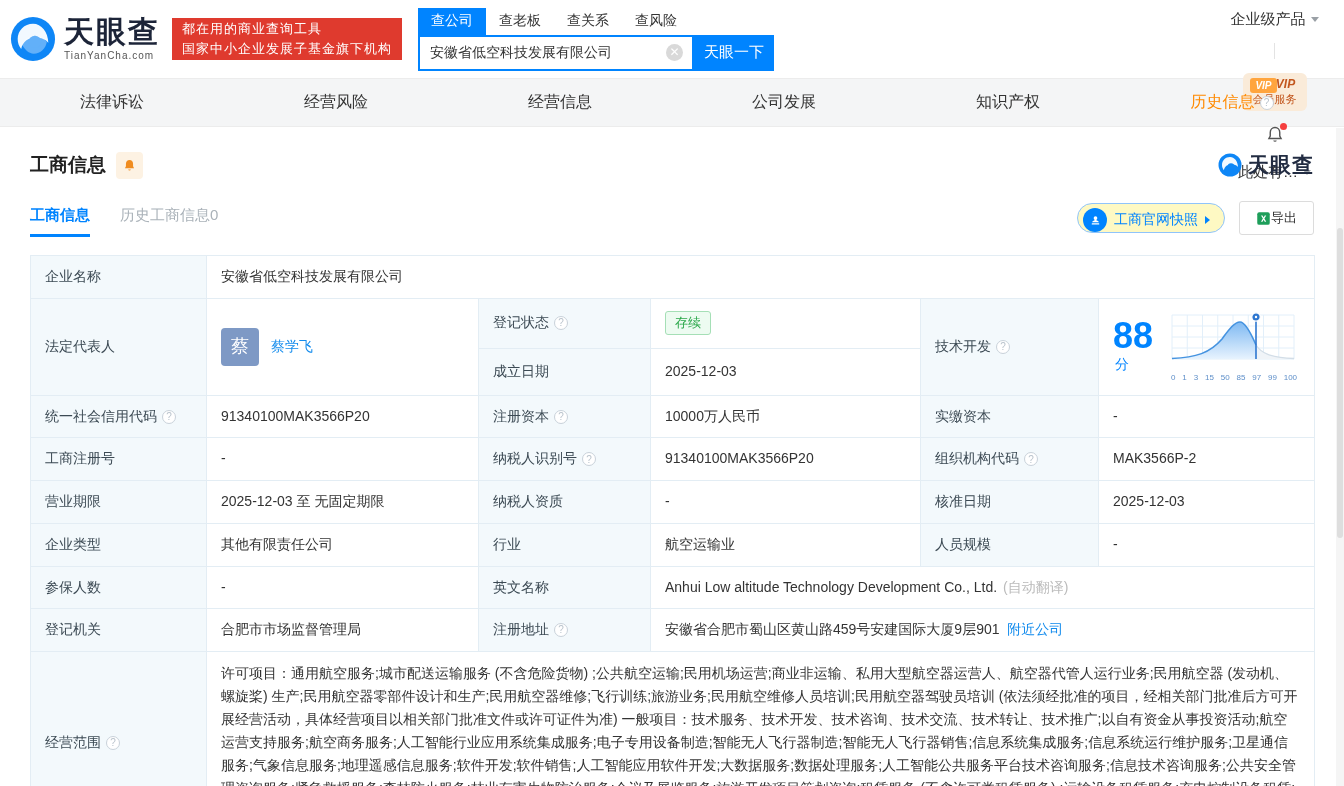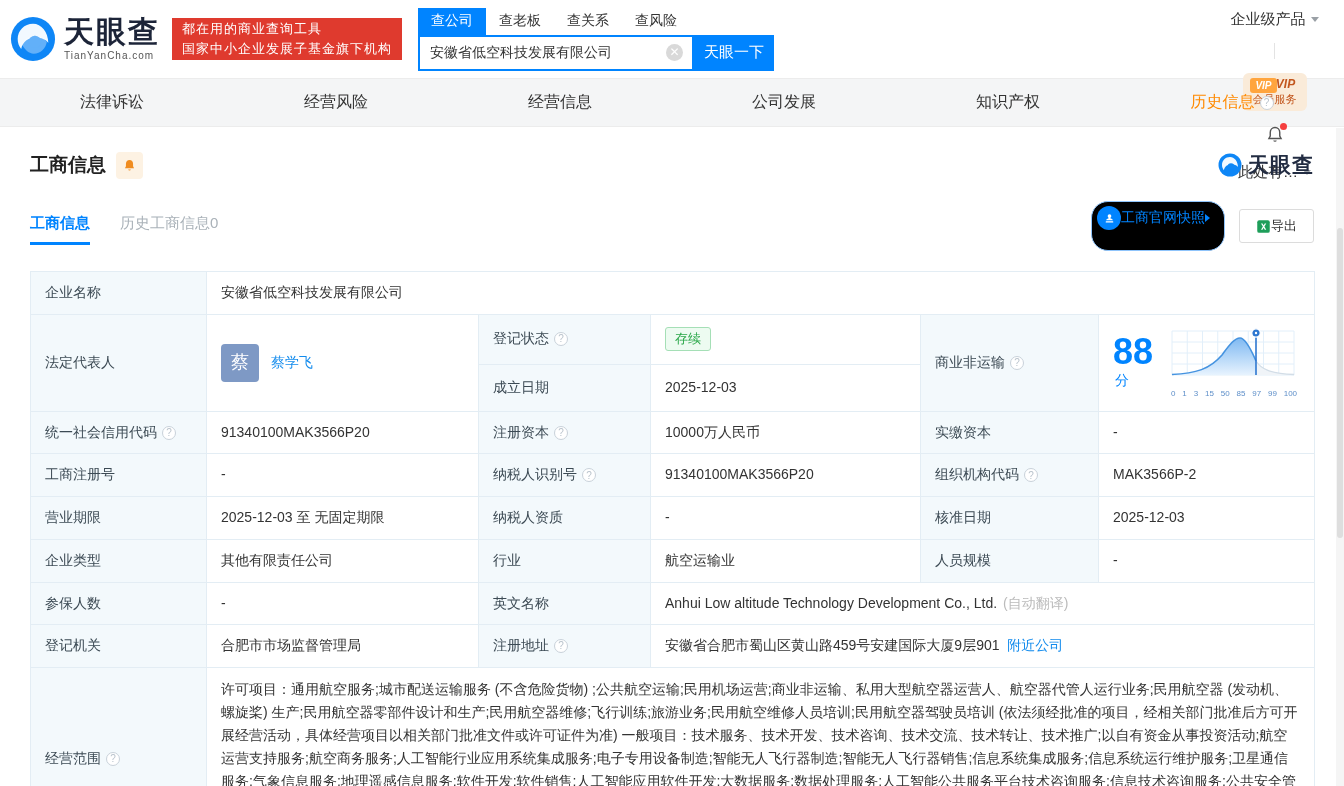--- a/index.html
+++ b/index.html
@@ -65,22 +65,22 @@
   .bell-chip { margin-left:10px; width:27px; height:27px; background:#FDF2E3; border-radius:4px;
     display:flex; align-items:center; justify-content:center; cursor:pointer; }
   .mini-logo { margin-left:auto; display:flex; align-items:center; gap:6px; }
   .mini-logo .t { font-size:21px; font-weight:bold; color:#222c42; letter-spacing:1px; }
 
   .subtab-row { display:flex; align-items:center; margin-top:22px; }
   .subtab { font-size:15px; margin-right:30px; padding-bottom:9px; color:#AAB2B9; cursor:pointer;
     border-bottom:3px solid transparent; }
   .subtab.active { color:#0084FF; font-weight:bold; border-bottom-color:#0084FF; }
   .subtab-actions { margin-left:auto; display:flex; align-items:center; gap:14px; padding-bottom:6px; }
-  .snapshot-btn { display:flex; align-items:center; border:1px solid #8FC4FB; color:#0084FF;
-    border-radius:17px; padding:4px 14px 20px 5px; font-size:14px; background:#000000; cursor:pointer; }
+  .snapshot-btn { display:flex; align-items:center; gap:7px; border:1px solid #8FC4FB; color:#0084FF;
+    border-radius:17px; padding:4px 14px 0 5px; font-size:14px; background:#fef9c3; cursor:pointer; }
   .stamp-circle { width:24px; height:24px; border-radius:50%; background:#0084FF; display:flex;
     align-items:center; justify-content:center; }
   .tri-right { width:0; height:0; border-top:4px solid transparent; border-bottom:4px solid transparent;
     border-left:5px solid #0084FF; display:inline-block; }
   .export-btn { display:flex; align-items:center; gap:0; border:1px solid #DCDCDC; border-radius:3px;
     padding:7px 16px; font-size:13px; color:#333; background:#fff; cursor:pointer; }
 
   
   table.info { margin-top:14px; width:1284px; border-collapse:collapse; table-layout:fixed; font-size:14px; }
   table.info td { border:1px solid #E3EDF4; padding:10px 14px; vertical-align:middle; line-height:1.55;
@@ -281,21 +281,21 @@
         <span class="lab-in">
               <span>登记状态</span>
               <span class="q">?</span>
             </span>
       </td>
       <td>
         <span class="status-badge">存续</span>
       </td>
       <td class="lab" rowspan="2">
         <span class="lab-in">
-              <span>商业非运输</span>
+              <span>技术开发</span>
               <span class="q">?</span>
             </span>
       </td>
       <td rowspan="2">
         <div class="score-cell">
           <div>
             <span class="score-num">88</span><span class="score-unit">分</span>
           </div>
           <div class="score-chart">
             <svg width="132" height="56" viewBox="0 0 132 56">

